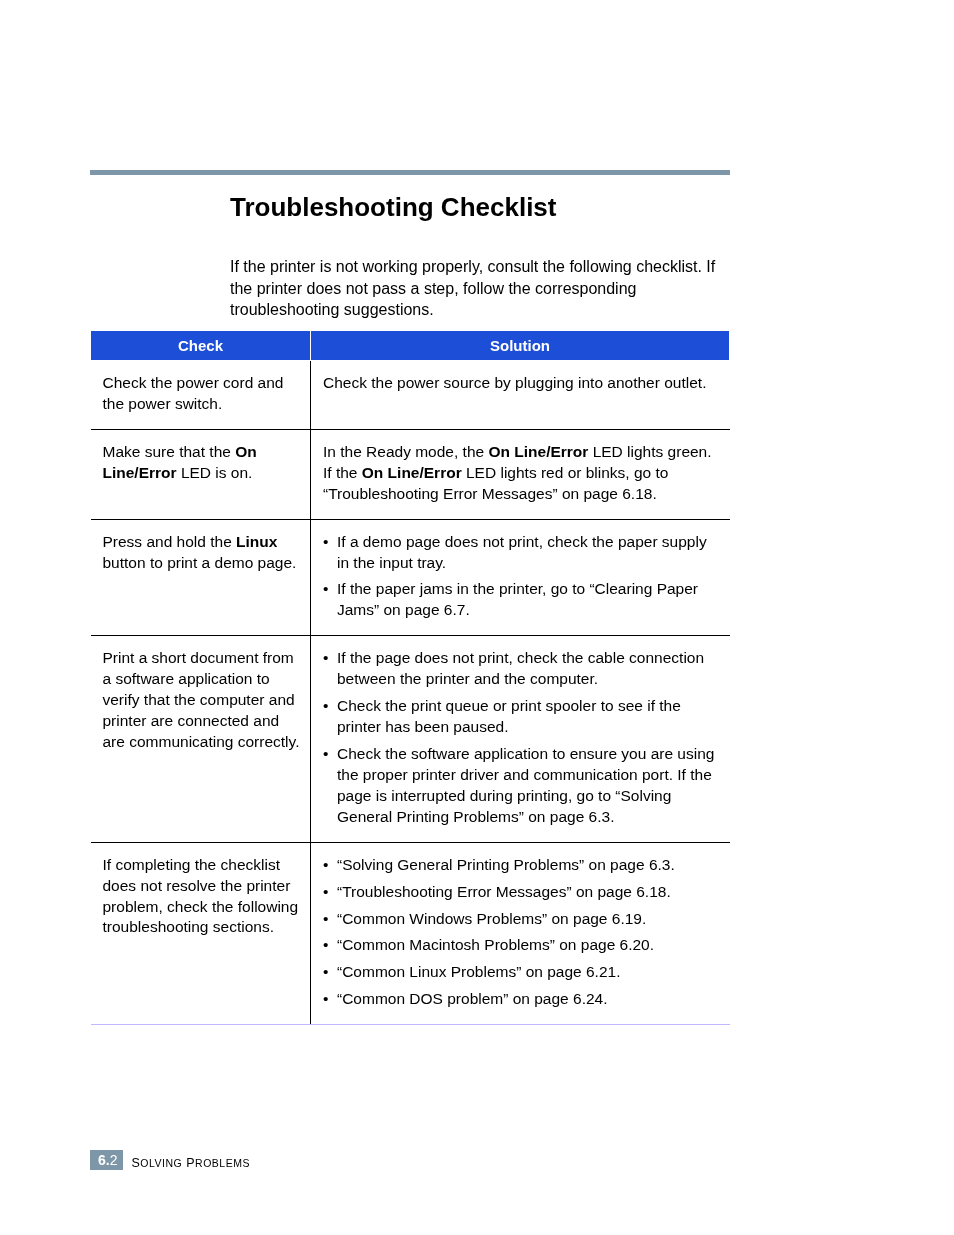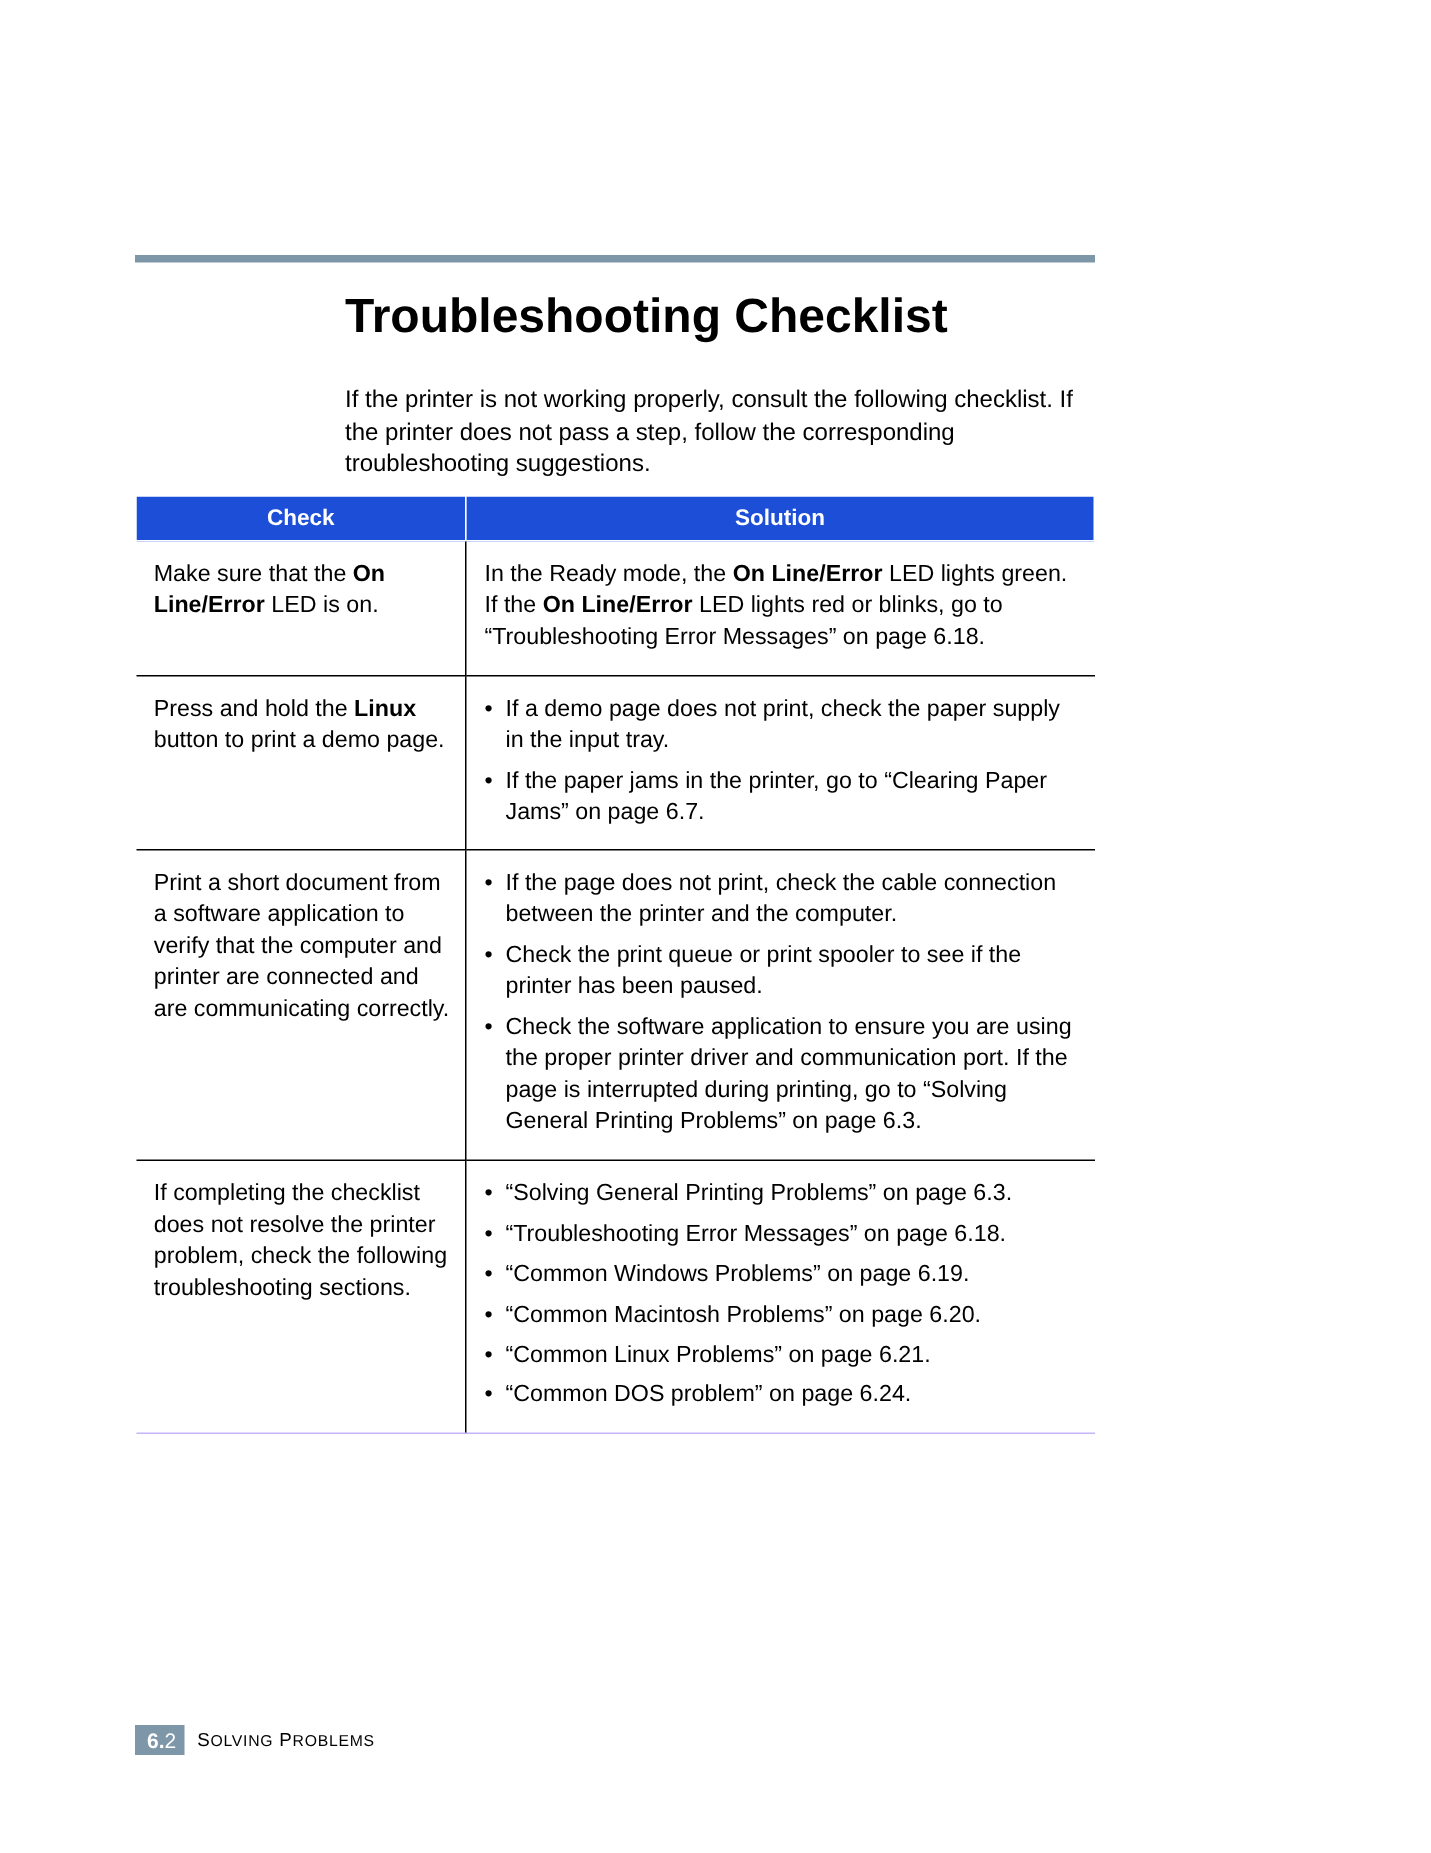--- a/index.html
+++ b/index.html
@@ -22,21 +22,21 @@
     top: 170px;
     width: 640px;
     height: 5px;
     background: #7e97a8;
   }
   .heading {
     position: absolute;
     left: 230px;
     top: 192px;
     font-weight: 700;
-    font-size: 32px;
+    font-size: 26px;
     color: #000;
   }
   .intro {
     position: absolute;
     left: 230px;
     top: 256px;
     width: 500px;
     font-size: 16px;
     line-height: 1.35;
   }
@@ -80,21 +80,21 @@
     content: "•";
     position: absolute;
     left: 0;
     top: 0;
   }
   .footer {
     position: absolute;
     left: 90px;
     top: 1150px;
     display: flex;
-    align-items: center;
+    align-items: flex-end;
     gap: 8px;
   }
   .footer-badge {
     background: #7e97a8;
     color: #fff;
     font-size: 14px;
     padding: 2px 6px 2px 8px;
     display: inline-block;
   }
   .footer-badge .ch { font-weight: 700; }
@@ -116,20 +116,24 @@
   <div class="intro">If the printer is not working properly, consult the following checklist. If the printer does not pass a step, follow the corresponding troubleshooting suggestions.</div>
 
   <table class="tbl">
     <thead>
       <tr>
         <th>Check</th>
         <th>Solution</th>
       </tr>
     </thead>
     <tbody>
+      <tr>
+        <td><span>Check the power cord and the power switch.</span></td>
+        <td><span>Check the power source by plugging into another outlet.</span></td>
+      </tr>
       <tr>
         <td><span>Make sure that the </span><b>On Line/Error</b><span> LED is on.</span></td>
         <td><span>In the Ready mode, the </span><b>On Line/Error</b><span> LED lights green. If the </span><b>On Line/Error</b><span> LED lights red or blinks, go to “Troubleshooting Error Messages” on page 6.18.</span></td>
       </tr>
       <tr>
         <td><span>Press and hold the </span><b>Linux</b><span> button to print a demo page.</span></td>
         <td>
             <ul class="bullets">
               <li>If a demo page does not print, check the paper supply in the input tray.</li>
               <li>If the paper jams in the printer, go to “Clearing Paper Jams” on page 6.7.</li>

